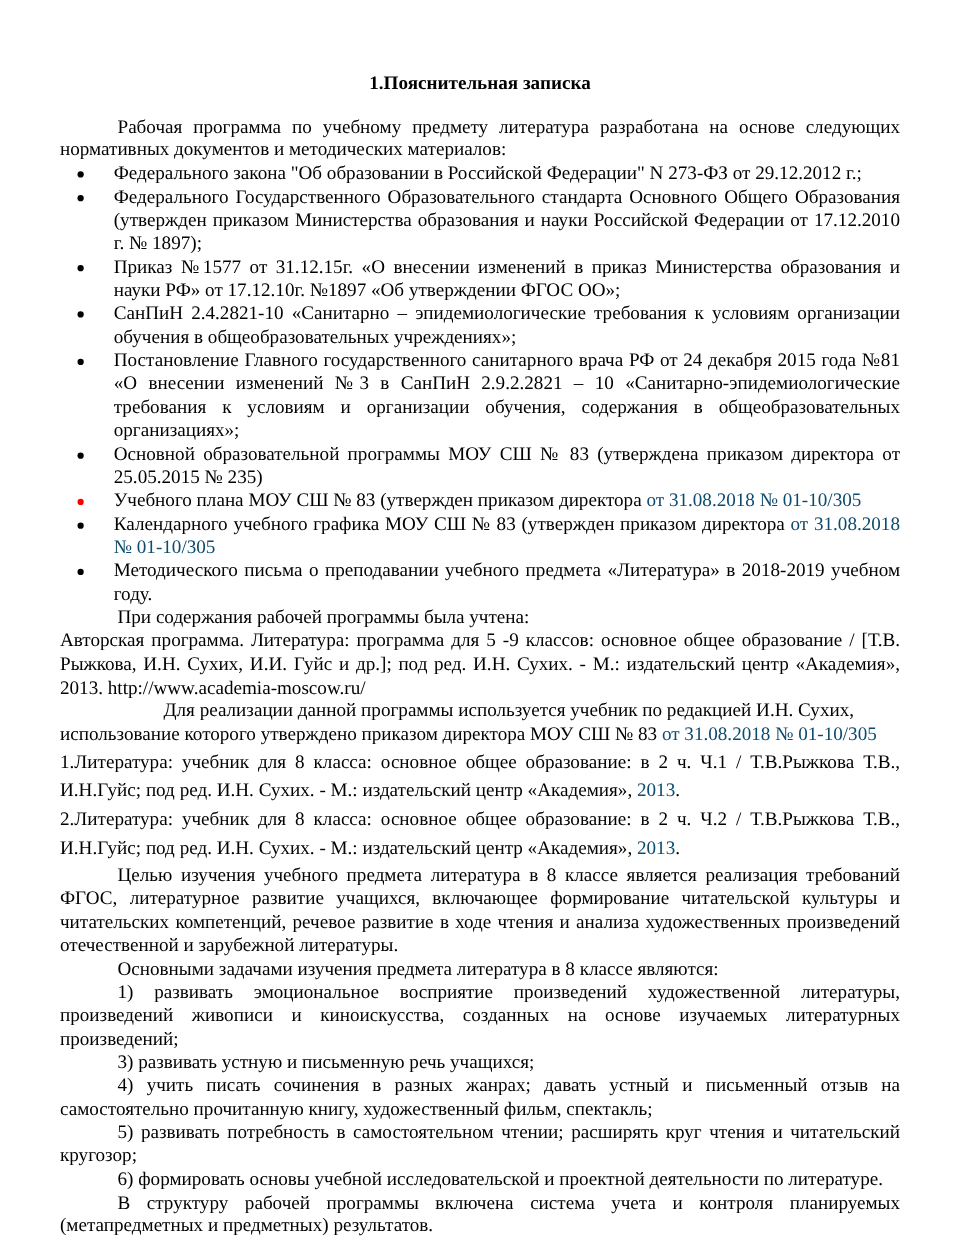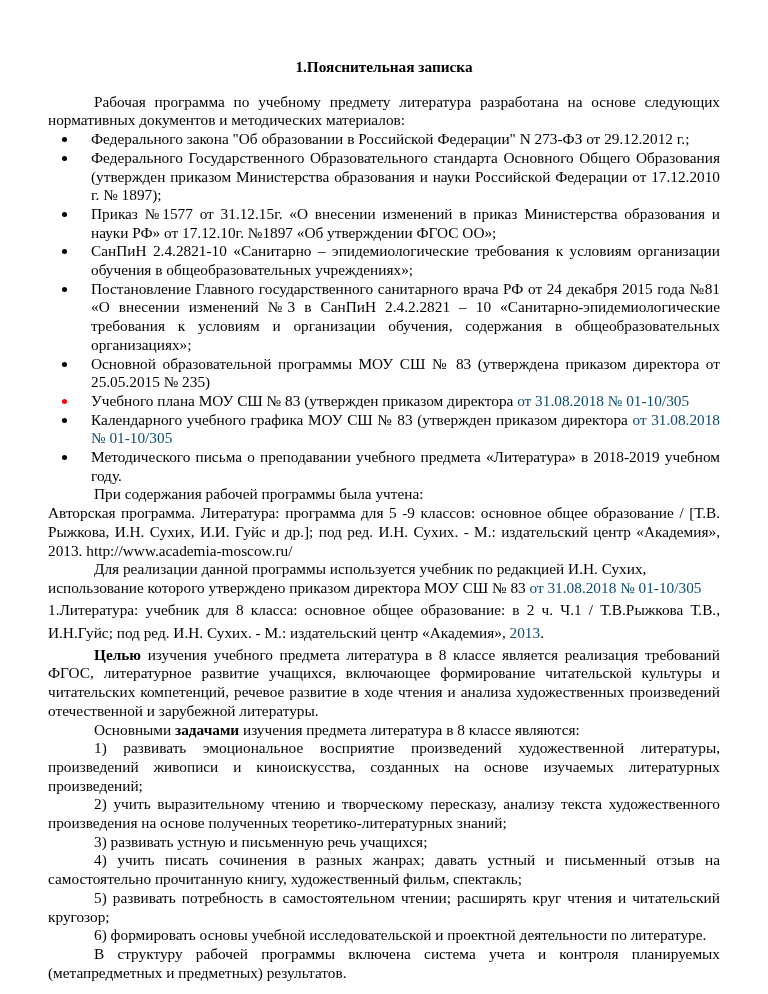--- a/index.html
+++ b/index.html
@@ -6,21 +6,21 @@
   body {
     width: 768px; height: 994px; overflow: hidden;
     font-family: "Liberation Serif", "DejaVu Serif", serif;
     font-size: 15.3px; line-height: 18.7px; color: #000;
   }
   .page { position: relative; padding: 42px 48px 0 48px; }
   .title { text-align: center; font-weight: bold; margin: 16px; }
   p { margin: 0; text-align: justify; }
   .indent { text-indent: 46px; }
   .red { color: #0c4a6e; }
-  b { font-weight: bold; }
+  b { font-weight: normal; }
   ul.bullets { list-style: none; margin: 0; padding: 0 0 0 43px; }
   ul.bullets li { position: relative; text-align: justify; margin: 0; }
   ul.bullets li .dot {
     position: absolute; left: -29px; top: 7px;
     width: 5px; height: 5px; border-radius: 50%; background: #000;
   }
   ul.bullets li .dot.red-dot { background: #ff0000; }
   .gap2 { margin-top: 2px; }
   .book { line-height: 23px; }
   .tasks p { text-indent: 46px; }
@@ -30,41 +30,41 @@
 
 <div class="page">
   <p class="title">1.Пояснительная записка</p>
   <p class="indent">Рабочая программа по учебному предмету литература разработана на основе следующих нормативных документов и методических материалов:</p>
 
   <ul class="bullets">
     <li><span class="dot"></span><span>Федерального закона "Об образовании в Российской Федерации" N 273-ФЗ от 29.12.2012 г.;</span></li>
     <li><span class="dot"></span><span>Федерального Государственного Образовательного стандарта Основного Общего Образования (утвержден приказом Министерства образования и науки Российской Федерации от 17.12.2010 г. № 1897);</span></li>
     <li><span class="dot"></span><span>Приказ №1577 от 31.12.15г. «О внесении изменений в приказ Министерства образования и науки РФ» от 17.12.10г. №1897 «Об утверждении ФГОС ОО»;</span></li>
     <li><span class="dot"></span><span>СанПиН 2.4.2821-10 «Санитарно – эпидемиологические требования к условиям организации обучения в общеобразовательных учреждениях»;</span></li>
-    <li><span class="dot"></span><span>Постановление Главного государственного санитарного врача РФ от 24 декабря 2015 года №81 «О внесении изменений №3 в СанПиН 2.4.2.2821 – 10 «Санитарно-эпидемиологические требования к условиям и организации обучения, содержания в общеобразовательных организациях»;</span></li>
+    <li><span class="dot"></span><span>Постановление Главного государственного санитарного врача РФ от 24 декабря 2015 года №81 «О внесении изменений №3 в СанПиН 2.9.2.2821 – 10 «Санитарно-эпидемиологические требования к условиям и организации обучения, содержания в общеобразовательных организациях»;</span></li>
     <li><span class="dot"></span><span>Основной образовательной программы МОУ СШ № 83 (утверждена приказом директора от 25.05.2015 № 235)</span></li>
     <li><span class="dot red-dot"></span><span>Учебного плана МОУ СШ № 83 (утвержден приказом директора </span><span class="red">от 31.08.2018 № 01-10/305</span></li>
     <li><span class="dot"></span><span>Календарного учебного графика МОУ СШ № 83 (утвержден приказом директора </span><span class="red">от 31.08.2018 № 01-10/305</span></li>
     <li><span class="dot"></span><span>Методического письма о преподавании учебного предмета «Литература» в 2018-2019 учебном году.</span></li>
   </ul>
 
   <p class="indent">При содержания рабочей программы была учтена:</p>
   <p>Авторская программа. Литература: программа для 5 -9 классов: основное общее образование / [Т.В. Рыжкова, И.Н. Сухих, И.И. Гуйс и др.]; под ред. И.Н. Сухих. - М.: издательский центр «Академия», 2013. http://www.academia-moscow.ru/</p>
-  <p class="indent" style="text-align:left">Для реализации данной программы используется учебник по редакцией И.Н. Сухих,</p>
+  <p class="indent" style="text-align:center">Для реализации данной программы используется учебник по редакцией И.Н. Сухих,</p>
   <p style="text-align:left"><span>использование которого утверждено приказом директора МОУ СШ № 83 </span><span class="red">от 31.08.2018 № 01-10/305</span></p>
 
   <p class="book"><span>1.Литература: учебник для 8 класса: основное общее образование: в 2 ч. Ч.1 / Т.В.Рыжкова Т.В., И.Н.Гуйс; под ред. И.Н. Сухих. - М.: издательский центр «Академия», </span><span class="red">2013</span><span>.</span></p>
+  <p class="book"><span>2.Литература: учебник для 8 класса: основное общее образование: в 2 ч. Ч.2 / Т.В.Рыжкова Т.В., И.Н.Гуйс; под ред. И.Н. Сухих. - М.: издательский центр «Академия», </span><span class="red">2013</span><span>.</span></p>
 
   <p class="indent gap2"><b>Целью</b><span> изучения учебного предмета литература в 8 классе является реализация требований ФГОС,  литературное развитие учащихся, включающее формирование читательской культуры и читательских компетенций, речевое развитие в ходе чтения и анализа художественных произведений отечественной и зарубежной литературы.</span></p>
 
   <p class="indent"><span>Основными </span><b>задачами</b><span>  изучения предмета литература в 8 классе являются:</span></p>
 
   <div class="tasks">
     <p>1) развивать эмоциональное восприятие произведений художественной литературы, произведений живописи и киноискусства, созданных на основе изучаемых литературных произведений;</p>
-    <p>2)  учить выразительному чтению и творческому пересказу, анализу текста художественного произведения на основе полученных теоретико-литературных знаний;</p>
     <p>3)  развивать устную и письменную речь учащихся;</p>
     <p>4)  учить писать сочинения в разных жанрах; давать устный и письменный отзыв на самостоятельно прочитанную книгу, художественный фильм, спектакль;</p>
     <p>5)  развивать потребность в самостоятельном чтении; расширять круг чтения и читательский кругозор;</p>
     <p>6) формировать основы учебной исследовательской и проектной деятельности по литературе.</p>
   </div>
 
   <p class="indent">В структуру рабочей программы включена система учета и контроля планируемых (метапредметных и предметных) результатов.</p>
 
 </div>
 

